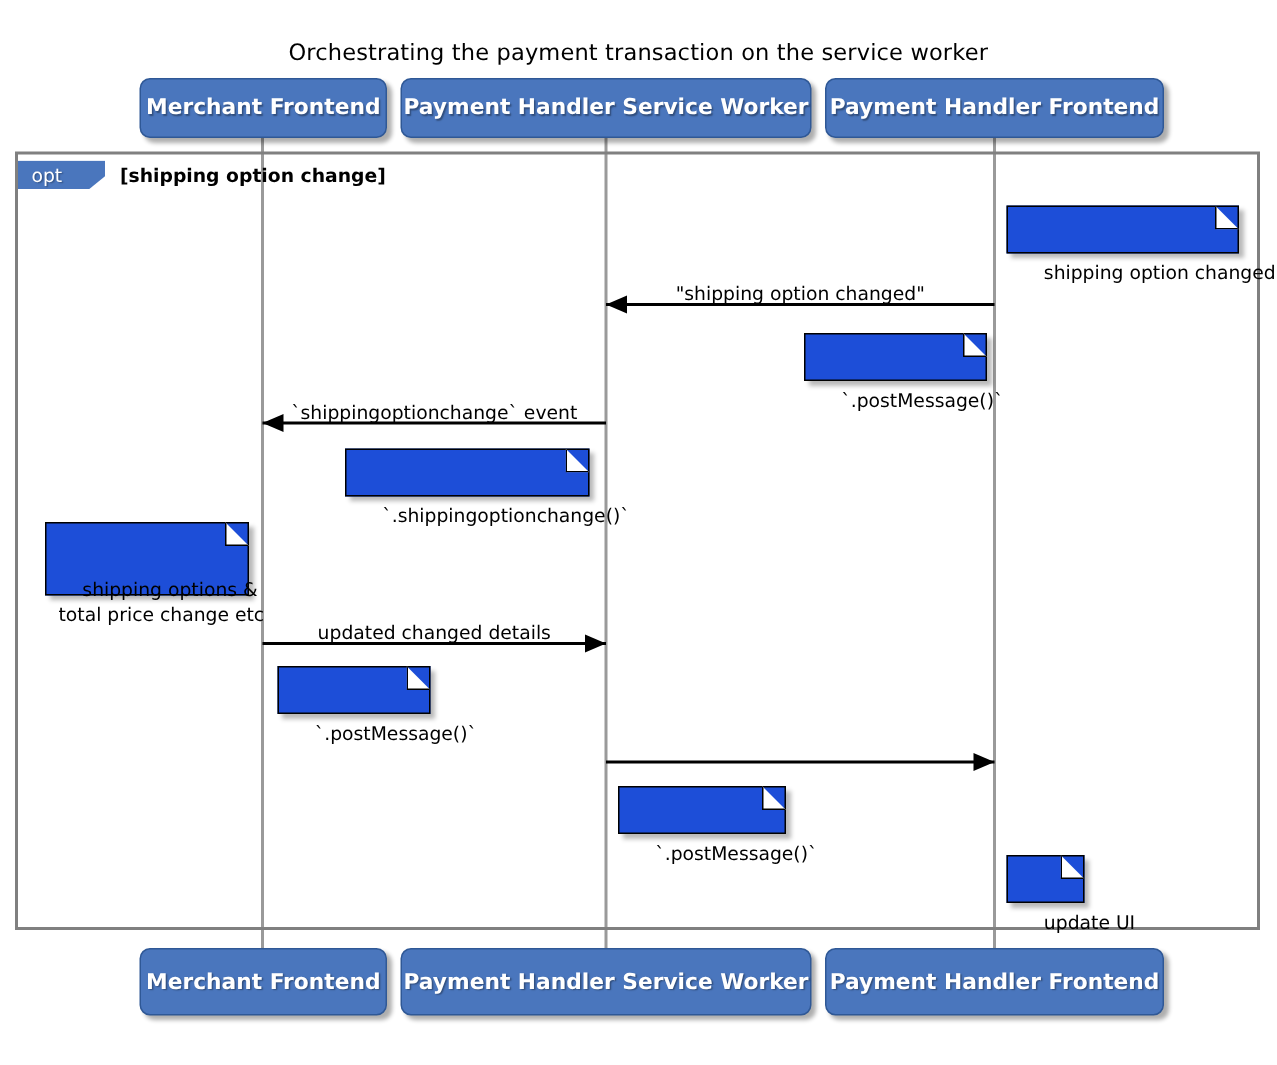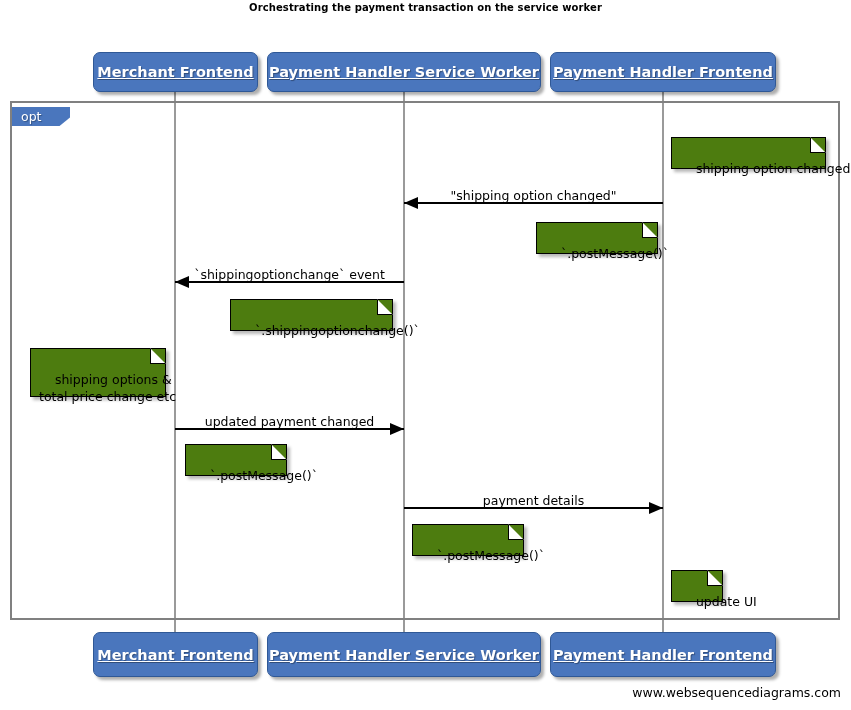--- a/index.html
+++ b/index.html
@@ -19,25 +19,25 @@
     position: absolute;
     left: 0; top: 0;
     width: 851px;
     height: 710px;
   }
 
   
   .diagram-title {
     position: absolute;
     left: 0;
-    top: 2px;
+    top: 26px;
     width: 851px;
     text-align: center;
-    font-size: 10px;
-    font-weight: bold;
+    font-size: 15px;
+    font-weight: normal;
     color: #000000;
     letter-spacing: 0.1px;
   }
 
   
   .participant {
     position: absolute;
     box-sizing: border-box;
     background: #4a76bd;
     border: 1px solid #2f5896;
@@ -46,21 +46,20 @@
     font-size: 14.5px;
     font-weight: bold;
     display: flex;
     align-items: center;
     justify-content: center;
     text-align: left;
     box-shadow: 3px 3px 3px rgba(0,0,0,0.32);
     text-shadow: 1px 1px 1px rgba(0,0,0,0.35);
     white-space: nowrap;
     padding: 0 6px;
-    text-decoration: underline;
   }
 
   
   .lifeline {
     position: absolute;
     width: 2px;
     background: #9a9a9a;
   }
 
   
@@ -111,26 +110,26 @@
     border-top: 6px solid transparent;
     border-bottom: 6px solid transparent;
   }
   .arrow-right { border-left: 14px solid #000000; }
   .arrow-left  { border-right: 14px solid #000000; }
 
   
   .note {
     position: absolute;
     box-sizing: border-box;
-    background: #4d7c0f;
+    background: #1d4ed8;
     border: 1.5px solid #000000;
     font-size: 12.5px;
     color: #000000;
     line-height: 17px;
-    padding: 5px 9px 5px 8px;
+    padding: 18px 9px 5px 8px;
     white-space: pre;
     box-shadow: 3px 3px 3px rgba(0,0,0,0.28);
   }
   .note .fold {
     position: absolute;
     right: -1px;
     top: -1px;
     width: 15px;
     height: 15px;
     background: #ffffff;
@@ -156,20 +155,21 @@
 <div id="canvas">
 
   <div class="diagram-title">Orchestrating the payment transaction on the service worker</div>
 
   <div class="lifeline" style="left:174px; top:92px; height:540px;"></div>
   <div class="lifeline" style="left:403px; top:92px; height:540px;"></div>
   <div class="lifeline" style="left:662px; top:92px; height:540px;"></div>
 
   <div class="frame" style="left:10px; top:101px; width:830px; height:519px;"></div>
   <div class="frame-tag" style="left:12px; top:107px; width:58px;">opt</div>
+  <div class="frame-cond" style="left:80px; top:109px;">[shipping option change]</div>
 
   <div class="participant" style="left:93px; top:52px; width:165px; height:40px;">
     <span>Merchant Frontend</span>
   </div>
   <div class="participant" style="left:267px; top:52px; width:274px; height:40px;">
     <span>Payment Handler Service Worker</span>
   </div>
   <div class="participant" style="left:550px; top:52px; width:226px; height:40px;">
     <span>Payment Handler Frontend</span>
   </div>
@@ -196,30 +196,29 @@
     <span>`.shippingoptionchange()`</span>
     <span class="fold"></span>
   </div>
 
   <div class="note" style="left:30px; top:348px; width:136px; height:49px;">
     <span>shipping options &amp;
 total price change etc</span>
     <span class="fold"></span>
   </div>
 
-  <div class="msg-label" style="left:175px; top:414px; width:229px;">updated payment changed</div>
+  <div class="msg-label" style="left:175px; top:414px; width:229px;">updated changed details</div>
   <div class="msg-line" style="left:175px; top:428px; width:229px;"></div>
   <div class="arrow-head arrow-right" style="left:390px; top:423px;"></div>
 
   <div class="note" style="left:185px; top:444px; width:102px; height:32px;">
     <span>`.postMessage()`</span>
     <span class="fold"></span>
   </div>
 
-  <div class="msg-label" style="left:404px; top:493px; width:259px;">payment details</div>
   <div class="msg-line" style="left:404px; top:507px; width:259px;"></div>
   <div class="arrow-head arrow-right" style="left:649px; top:502px;"></div>
 
   <div class="note" style="left:412px; top:524px; width:112px; height:32px;">
     <span>`.postMessage()`</span>
     <span class="fold"></span>
   </div>
 
   <div class="note" style="left:671px; top:570px; width:52px; height:32px;">
     <span>update UI</span>
@@ -229,15 +228,14 @@
   <div class="participant" style="left:93px; top:632px; width:165px; height:45px;">
     <span>Merchant Frontend</span>
   </div>
   <div class="participant" style="left:267px; top:632px; width:274px; height:45px;">
     <span>Payment Handler Service Worker</span>
   </div>
   <div class="participant" style="left:550px; top:632px; width:226px; height:45px;">
     <span>Payment Handler Frontend</span>
   </div>
 
-  <div class="watermark">www.websequencediagrams.com</div>
 
 </div>
 
 </body></html>

